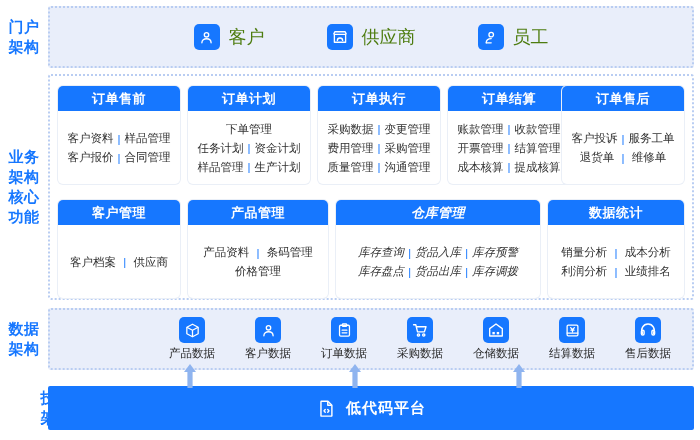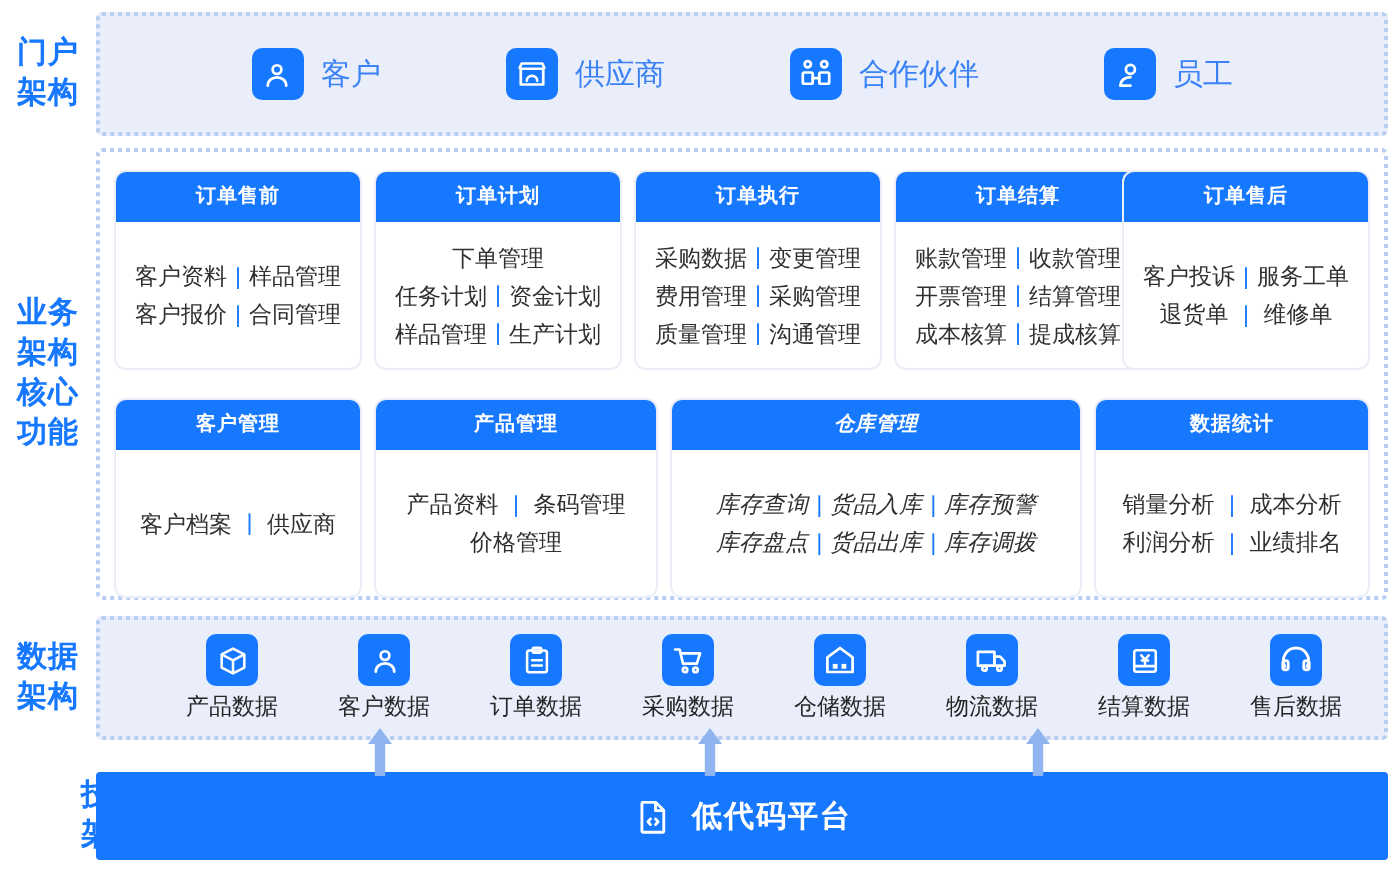--- a/index.html
+++ b/index.html
@@ -41,31 +41,31 @@
   .portal-row{
     position:absolute;left:48px;top:6px;width:646px;height:62px;
     display:flex;align-items:center;justify-content:center;gap:62px;
   }
   .portal-item{display:flex;align-items:center;gap:9px;}
   .chip{
     width:26px;height:26px;border-radius:5px;background:#1677ff;
     display:flex;align-items:center;justify-content:center;flex:0 0 auto;
   }
   .chip svg{display:block;}
-  .portal-text{font-size:15px;color:#3b82f6;white-space:nowrap;}
+  .portal-text{font-size:18px;color:#4d7c0f;white-space:nowrap;}
 
   
   .card{
     position:absolute;box-sizing:border-box;
     background:#ffffff;border-radius:5px;overflow:hidden;
     box-shadow:0 0 0 1px #eaeff7;
   }
   .card-head{
     background:#1677ff;color:#ffffff;
-    font-size:10px;font-weight:bold;
+    font-size:13px;font-weight:bold;
     height:25px;line-height:25px;text-align:center;
     letter-spacing:.5px;
   }
   .card-body{
     padding:7px 4px 6px;
     display:flex;flex-direction:column;align-items:center;justify-content:center;
     gap:4px;
   }
   .card-line{
     font-size:11.5px;color:#303030;white-space:nowrap;
@@ -140,32 +140,20 @@
     <div class="portal-item">
       <span class="chip">
         <svg width="18" height="18" viewBox="0 0 24 24" fill="none" stroke="#fff" stroke-width="1.8">
           <path d="M3.5 8.5h17M4.5 8.5V19h15V8.5M3.5 8.5l1.6-3.5h13.8l1.6 3.5" stroke-linejoin="round"></path>
           <path d="M8.5 16.5c0-2 1.6-3.2 3.5-3.2s3.5 1.2 3.5 3.2" stroke-linecap="round"></path>
         </svg>
       </span>
       <span class="portal-text">供应商</span>
     </div>
 
-    <div class="portal-item">
-      <span class="chip">
-        <svg width="18" height="18" viewBox="0 0 24 24" fill="none" stroke="#fff" stroke-width="1.8">
-          <circle cx="6.5" cy="5.5" r="2.1"></circle>
-          <circle cx="17.5" cy="5.5" r="2.1"></circle>
-          <rect x="3.2" y="11" width="6.6" height="7.5" rx="1"></rect>
-          <rect x="14.2" y="11" width="6.6" height="7.5" rx="1"></rect>
-          <path d="M9.8 14.8h4.4" stroke-linecap="round"></path>
-        </svg>
-      </span>
-      <span class="portal-text">合作伙伴</span>
-    </div>
 
     <div class="portal-item">
       <span class="chip">
         <svg width="17" height="17" viewBox="0 0 24 24" fill="none" stroke="#fff" stroke-width="1.9">
           <circle cx="13" cy="8" r="3.2"></circle>
           <path d="M6 19.5c0-3.8 3.1-6 7-6" stroke-linecap="round"></path>
           <path d="M6 19.5h7" stroke-linecap="round"></path>
         </svg>
       </span>
       <span class="portal-text">员工</span>
@@ -374,31 +362,20 @@
       <span class="chip">
         <svg width="18" height="18" viewBox="0 0 24 24" fill="none" stroke="#fff" stroke-width="1.8">
           <path d="M3.6 10.2 12 4l8.4 6.2V20H3.6z" stroke-linejoin="round"></path>
           <rect x="7.2" y="14.6" width="3.2" height="3.2" fill="#fff" stroke="none"></rect>
           <rect x="13" y="14.6" width="3.2" height="3.2" fill="#fff" stroke="none"></rect>
         </svg>
       </span>
       <span class="data-text">仓储数据</span>
     </div>
 
-    <div class="data-item">
-      <span class="chip">
-        <svg width="18" height="18" viewBox="0 0 24 24" fill="none" stroke="#fff" stroke-width="1.8">
-          <path d="M2.6 6.6h11v9.2h-11z" stroke-linejoin="round"></path>
-          <path d="M13.6 9.8h3.8l3 3.2v2.8h-6.8z" stroke-linejoin="round"></path>
-          <circle cx="7" cy="17.6" r="1.5"></circle>
-          <circle cx="17" cy="17.6" r="1.5"></circle>
-        </svg>
-      </span>
-      <span class="data-text">物流数据</span>
-    </div>
 
     <div class="data-item">
       <span class="chip">
         <svg width="17" height="17" viewBox="0 0 24 24" fill="none" stroke="#fff" stroke-width="1.8">
           <rect x="4.4" y="4.4" width="15.2" height="15.2" rx="1.6"></rect>
           <path d="M4.4 15.6h15.2" stroke-linecap="round"></path>
           <path d="M9.4 8l2.6 3 2.6-3M9.8 11.6h4.4M12 11.6v2.6" stroke-linecap="round" stroke-linejoin="round"></path>
         </svg>
       </span>
       <span class="data-text">结算数据</span>

